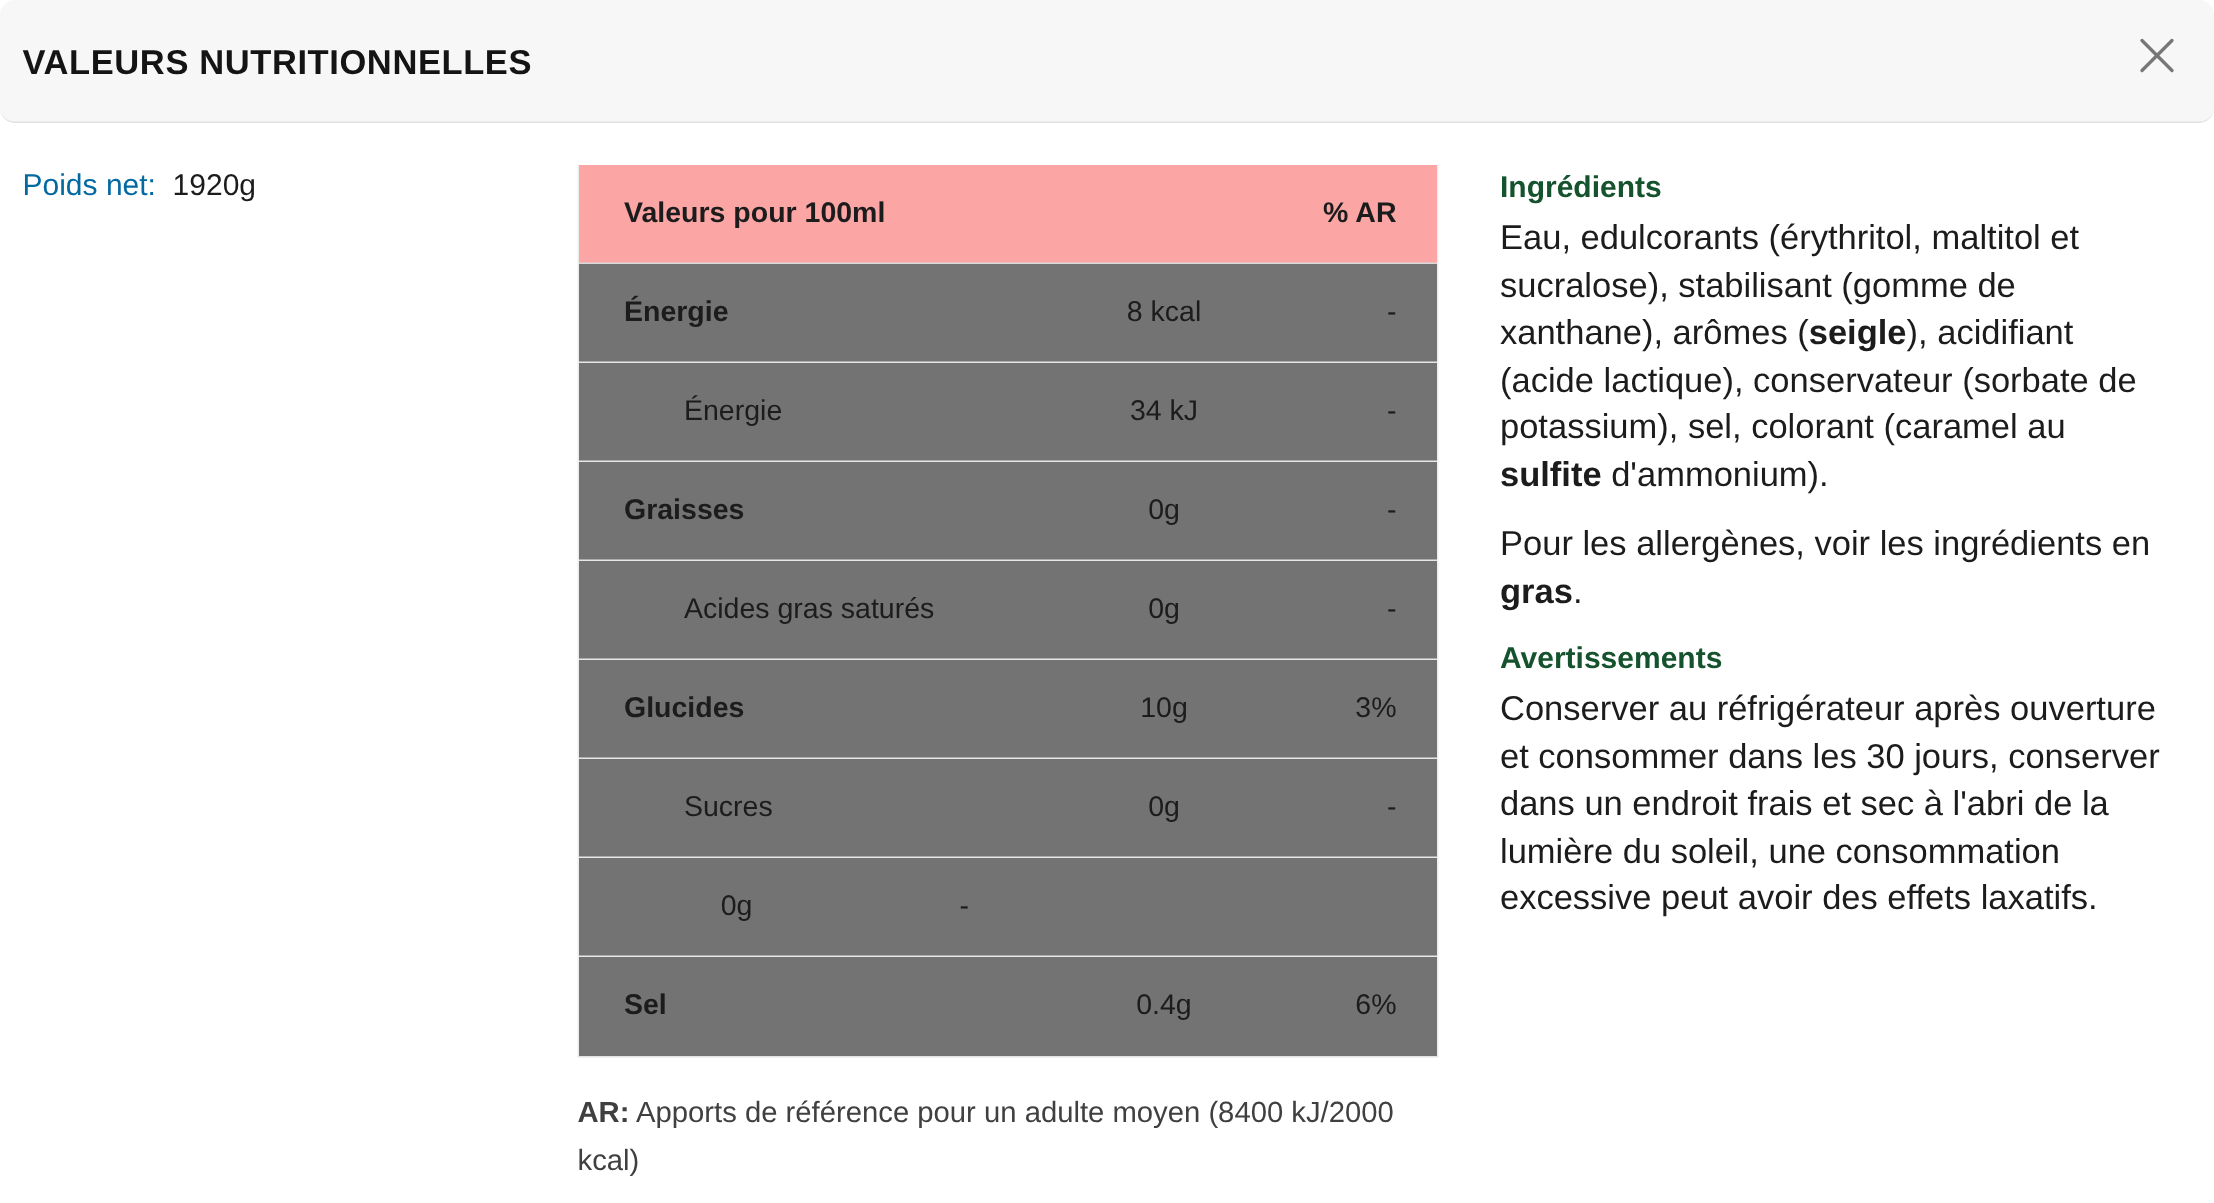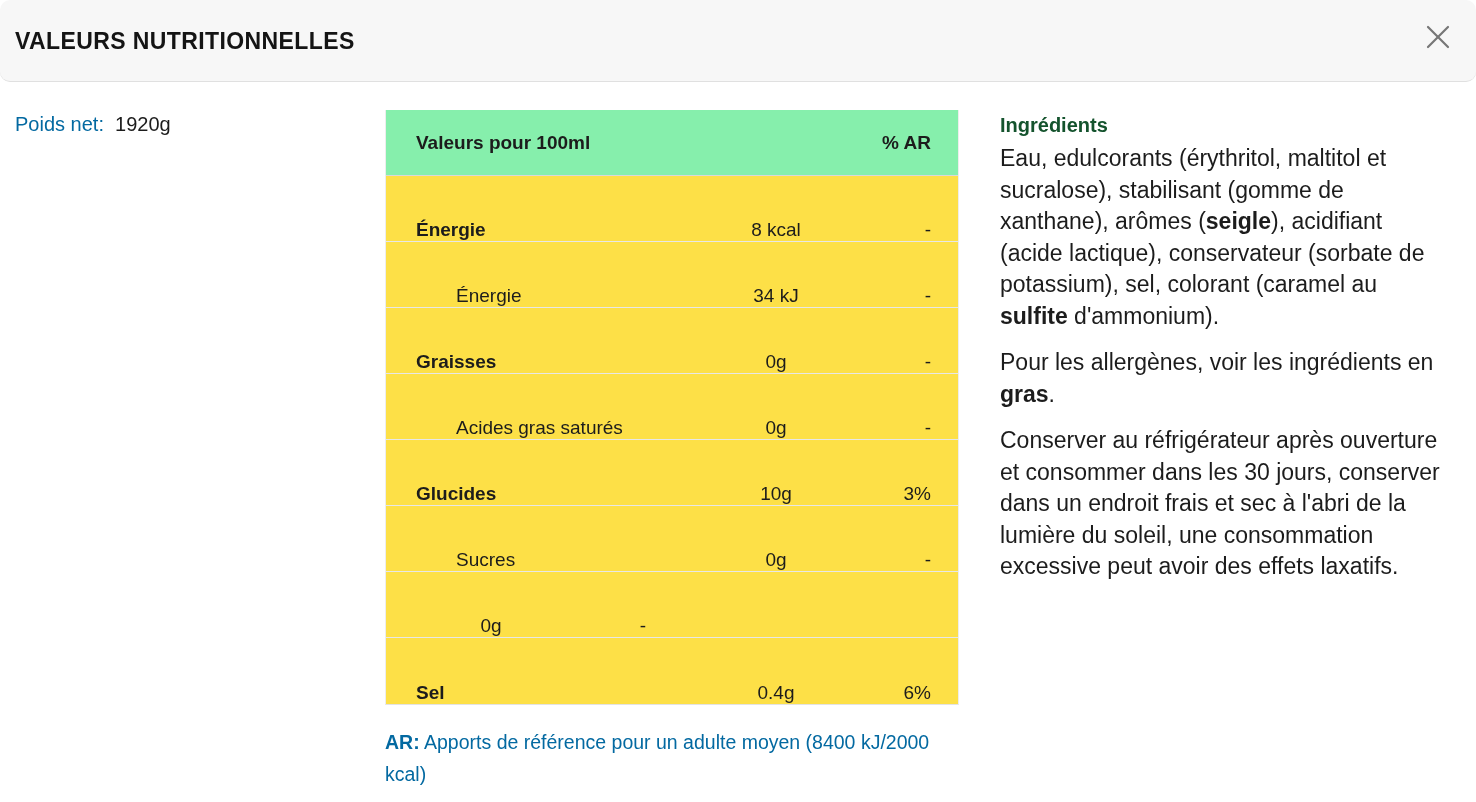--- a/index.html
+++ b/index.html
@@ -17,35 +17,35 @@
 
   
   .poids { position:absolute; left:15px; top:113px; font-size:20px; }
   .poids .lbl { color:#0369a1; }
   .poids .val { color:#1c1c1c; }
 
   
   .ntable { position:absolute; left:385px; top:110px; width:574px;
             border-left:1px solid #ededed; border-right:1px solid #ededed;
             border-bottom:1px solid #e3e3e3; }
-  .thead { height:66px; background:#86efac; border-bottom:1px solid #d9d9d9;
+  .thead { height:66px; background:#fca5a5; border-bottom:1px solid #d9d9d9;
            display:flex; align-items:center; justify-content:space-between;
            padding:0 27px 0 30px; font-size:19px; font-weight:bold; }
-  .trow  { height:66px; display:flex; align-items:flex-end;
-           padding:0 27px 0 30px; font-size:19px; background:#fde047;
+  .trow  { height:66px; display:flex; align-items:center;
+           padding:0 27px 0 30px; font-size:19px; background:#737373;
            border-bottom:1px solid #e7e7e7; }
   .trow:last-child { border-bottom:none; }
   .cell-label { flex:1; }
   .cell-label.bold { font-weight:bold; }
   .cell-label.indent { padding-left:40px; }
   .cell-value { width:150px; text-align:center; }
   .cell-ar { width:80px; text-align:right; }
 
   .footnote { position:absolute; left:385px; top:727px; width:574px;
-              font-size:19.5px; line-height:31.5px; color:#0369a1; }
+              font-size:19.5px; line-height:31.5px; color:#404040; }
   .footnote b { font-weight:bold; }
 
   
   .right-col { position:absolute; left:1000px; top:111px; width:448px; }
   .right-col h3 { font-size:20px; font-weight:bold; color:#14532d; line-height:28px; margin-bottom:4px; }
   .right-col p  { font-size:23px; line-height:31.5px; margin-bottom:15px; color:#1c1c1c; }
   .right-col p b { font-weight:bold; }
 </style>
 </head>
 <body>
@@ -118,15 +118,16 @@
   <b>AR:</b><span> Apports de référence pour un adulte moyen (8400 kJ/2000 kcal)</span>
 </div>
 
 <div class="right-col">
 
   <h3>Ingrédients</h3>
   <p><span>Eau, edulcorants (érythritol, maltitol et sucralose), stabilisant (gomme de xanthane), arômes (</span><b>seigle</b><span>), acidifiant (acide lactique), conservateur (sorbate de potassium), sel, colorant (caramel au </span><b>sulfite</b><span> d'ammonium).</span></p>
 
   <p><span>Pour les allergènes, voir les ingrédients en </span><b>gras</b><span>.</span></p>
 
+  <h3>Avertissements</h3>
   <p>Conserver au réfrigérateur après ouverture et consommer dans les 30 jours, conserver dans un endroit frais et sec à l'abri de la lumière du soleil, une consommation excessive peut avoir des effets laxatifs.</p>
 
 </div>
 
 </body></html>

